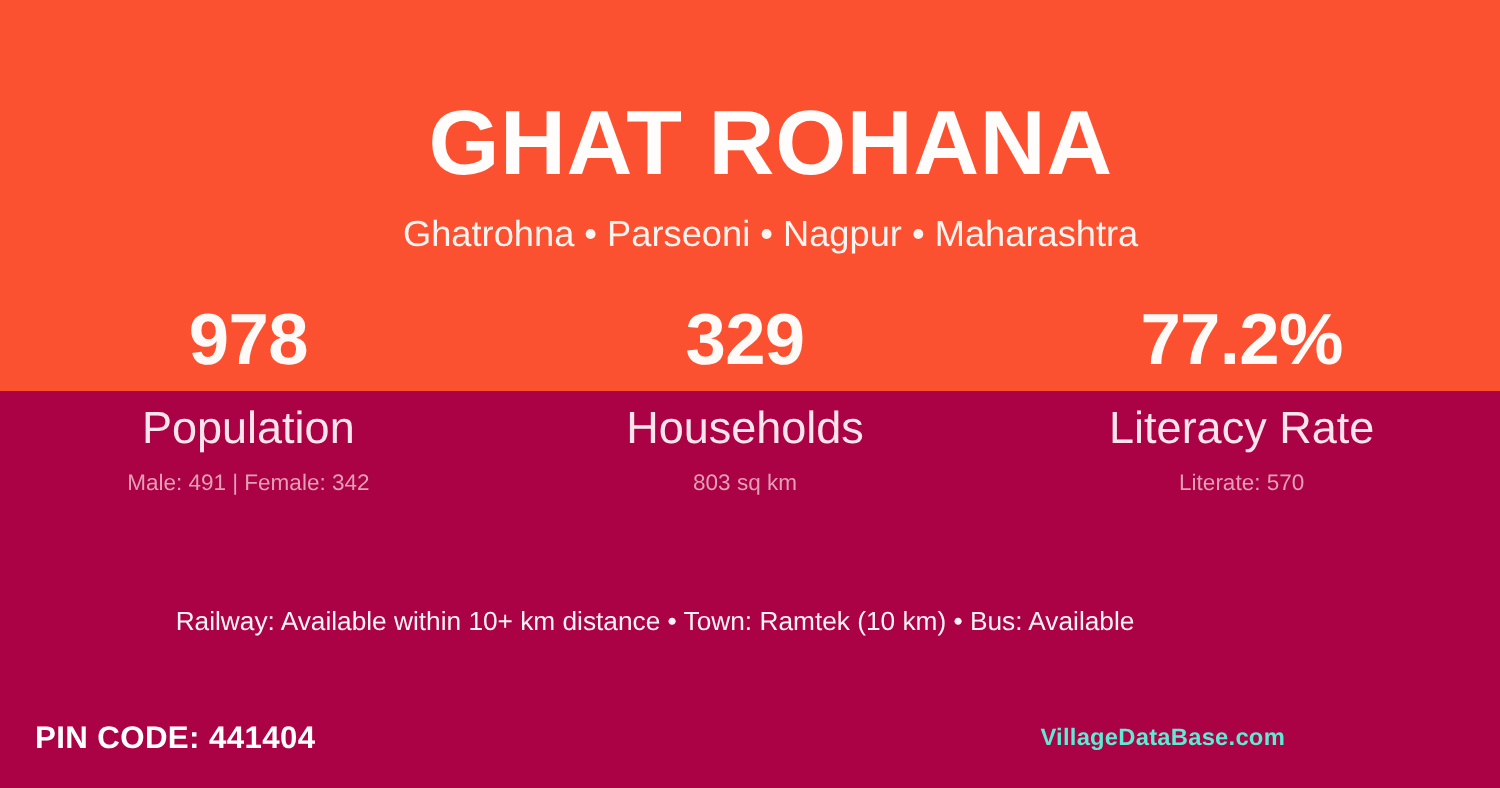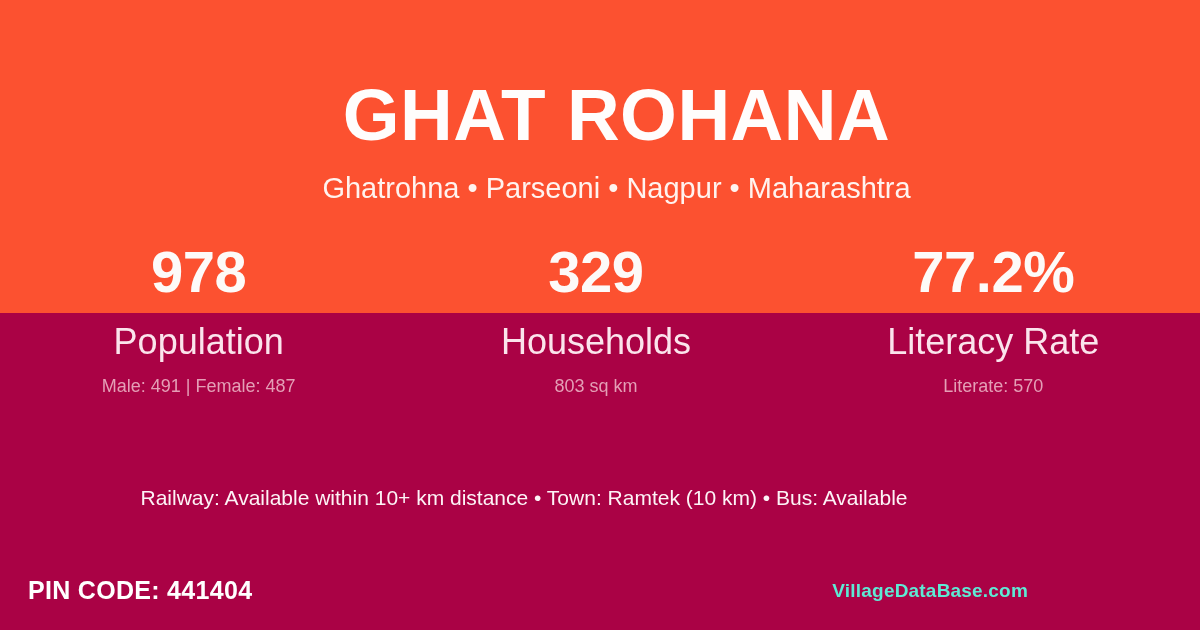--- a/index.html
+++ b/index.html
@@ -172,21 +172,21 @@
   <div id="header">
     <div id="village-title">GHAT ROHANA</div>
     <div id="village-subtitle">Ghatrohna • Parseoni • Nagpur • Maharashtra</div>
   </div>
 
   <div id="stats-row">
 
     <div class="stat-block">
       <div class="stat-value">978</div>
       <div class="stat-label">Population</div>
-      <div class="stat-detail">Male: 491 | Female: 487</div>
+      <div class="stat-detail">Male: 491 | Female: 342</div>
     </div>
 
     <div class="stat-block">
       <div class="stat-value">329</div>
       <div class="stat-label">Households</div>
       <div class="stat-detail">803 sq km</div>
     </div>
 
     <div class="stat-block">
       <div class="stat-value">77.2%</div>

